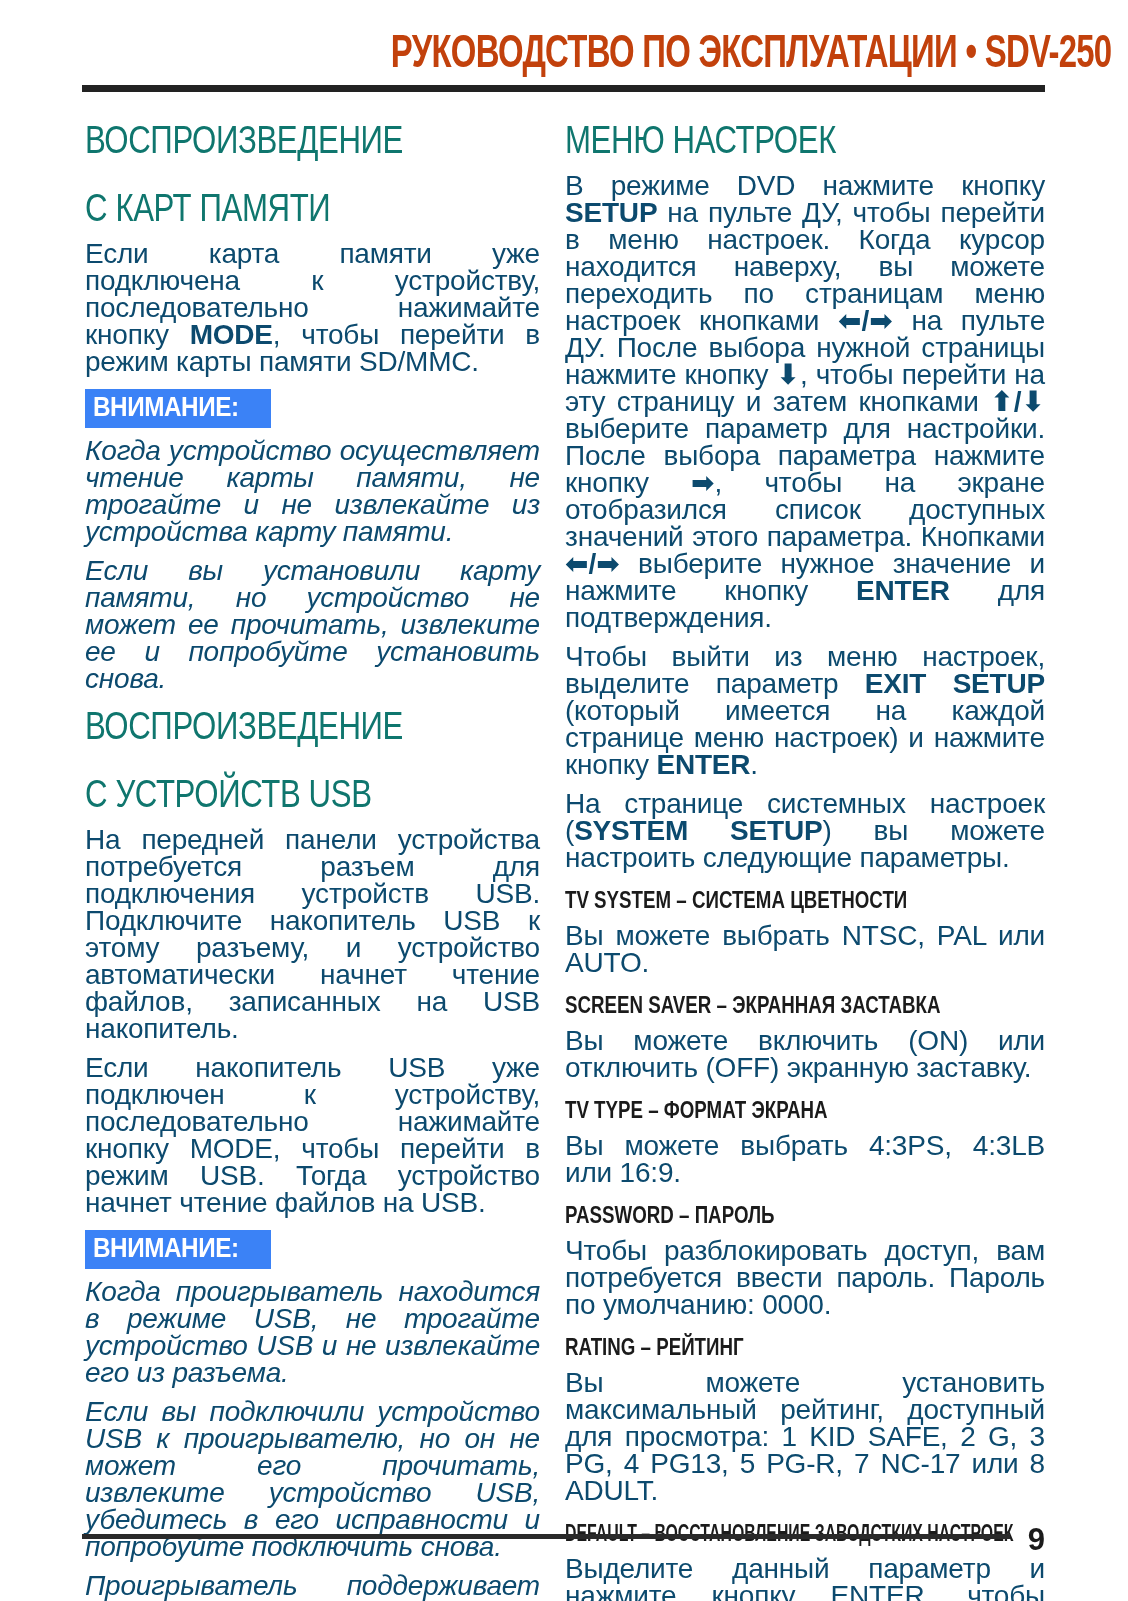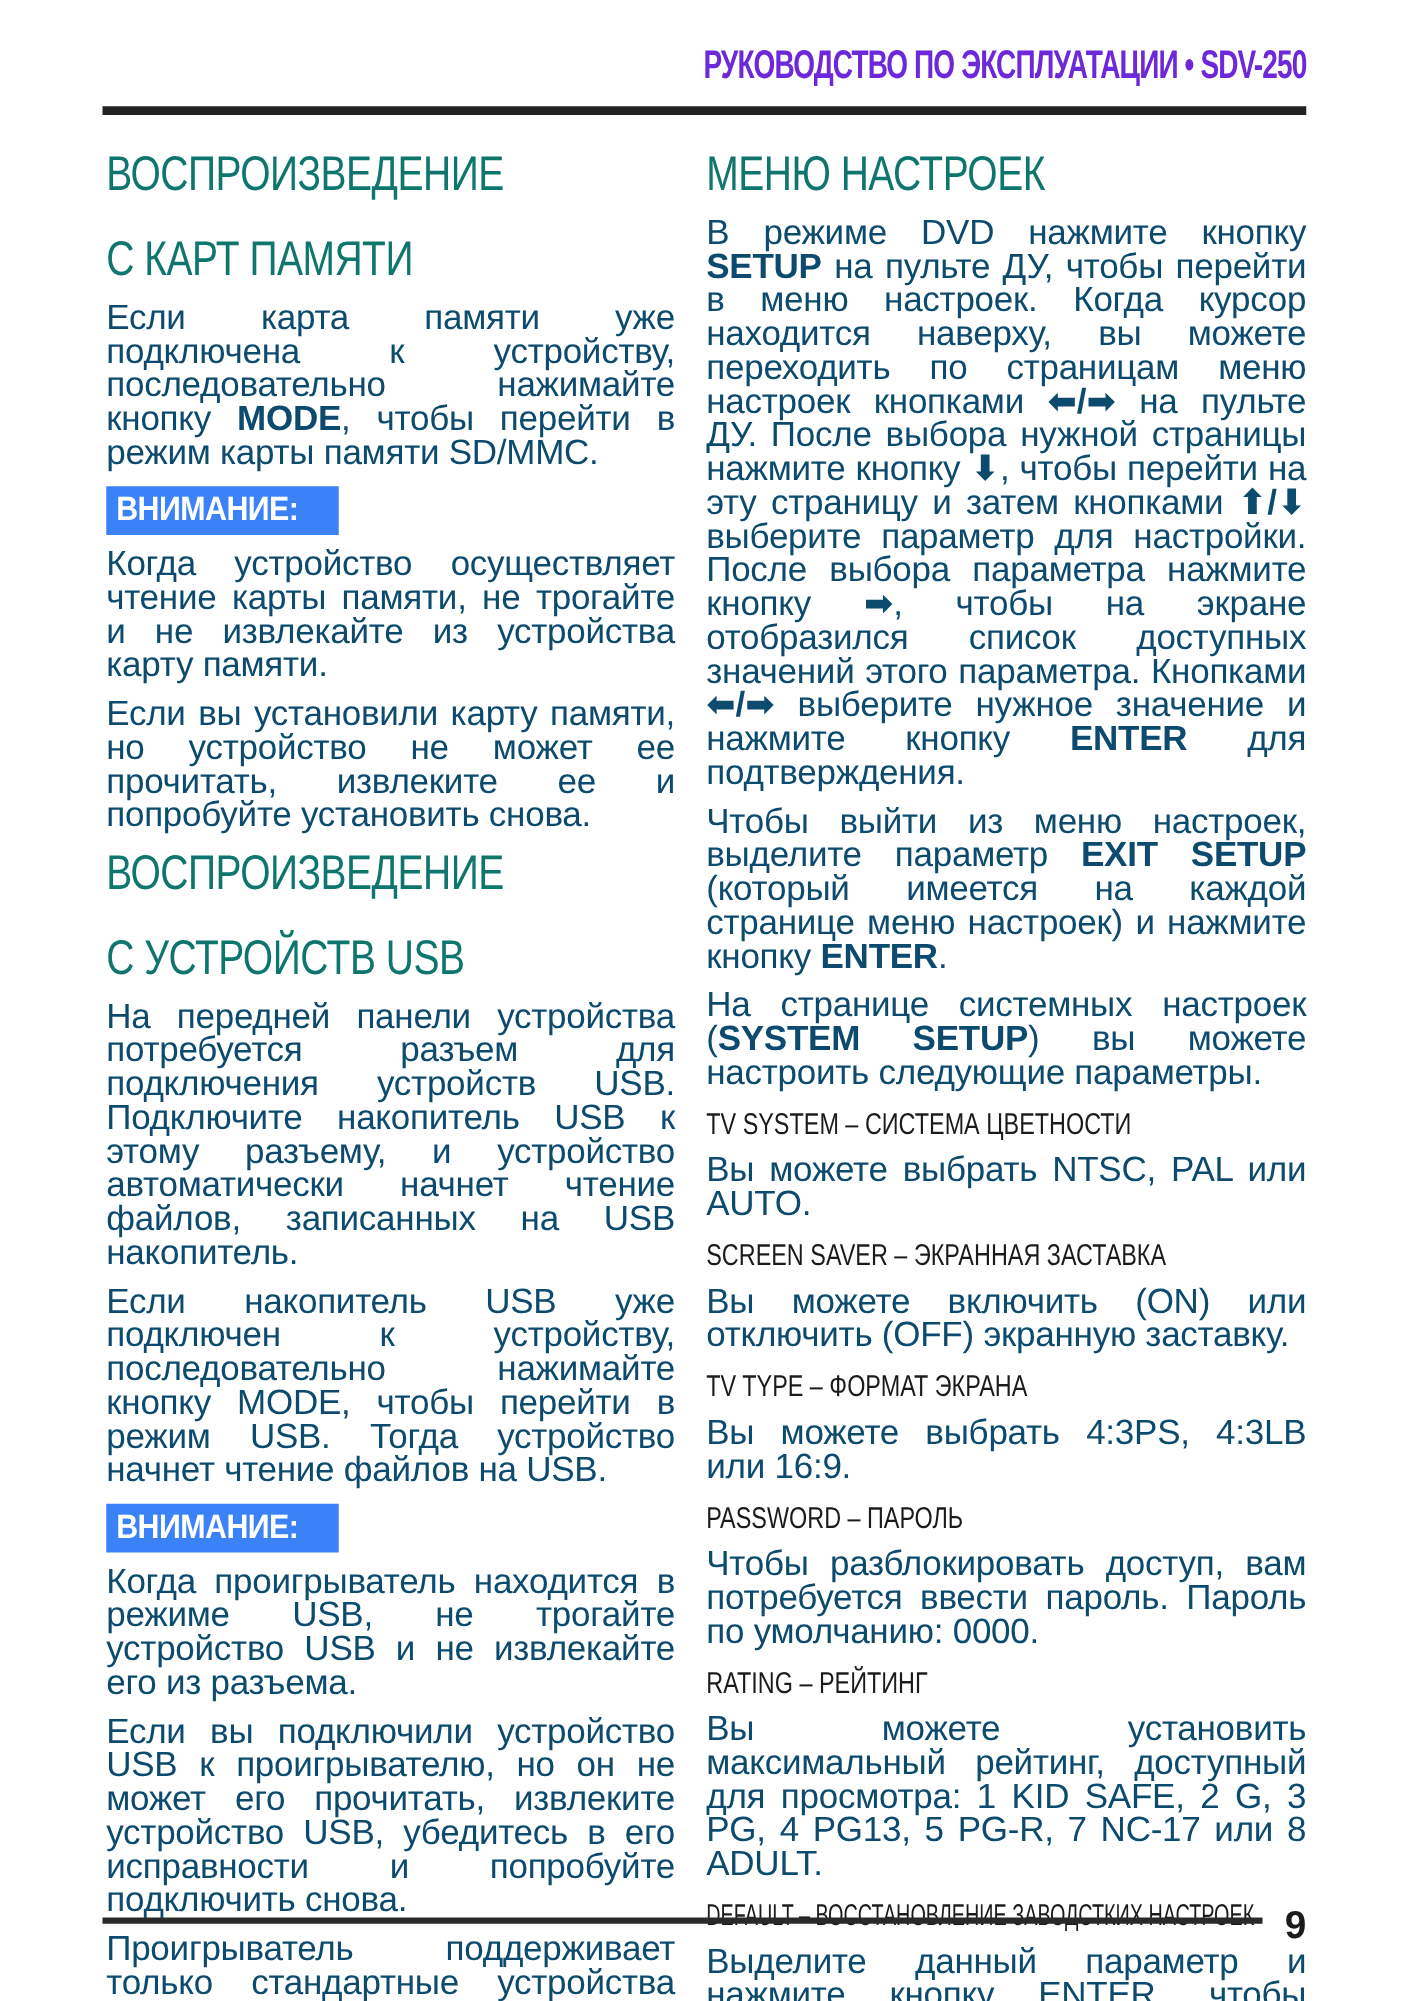--- a/index.html
+++ b/index.html
@@ -13,43 +13,43 @@
 
   
   .cx80{display:inline-block;transform:scaleX(.80);transform-origin:left center;white-space:nowrap;}
   .cx70r{display:inline-block;transform:scaleX(.70);transform-origin:right center;white-space:nowrap;}
   .cx78{display:inline-block;transform:scaleX(.78);transform-origin:left center;white-space:nowrap;}
   .cx66{display:inline-block;transform:scaleX(.66);transform-origin:left center;white-space:nowrap;}
   .cx90{display:inline-block;transform:scaleX(.90);transform-origin:left center;white-space:nowrap;}
 
   
   .hdr{position:absolute;top:26px;left:82px;width:963px;}
-  .hdr-title{text-align:right;font-weight:bold;font-size:32px;line-height:50px;letter-spacing:-1px;color:#6d28d9;}
+  .hdr-title{font-weight:bold;font-size:47px;line-height:50px;letter-spacing:-1px;color:#c2410c;}
   .hdr-rule{height:7px;background:#222222;margin-top:9px;}
 
   
   .cols{position:absolute;top:120px;left:85px;width:960px;display:grid;grid-template-columns:455px 480px;column-gap:25px;}
 
   .h2line{font-size:39px;line-height:40px;font-weight:normal;color:#0f766e;letter-spacing:-.5px;}
   .h2line.first{margin-bottom:28px;}
   .h2line.second{margin-bottom:12px;}
 
   p.body{font-size:28px;line-height:27px;margin:0 0 12px 0;text-align:justify;letter-spacing:-.2px;color:#0c4a6e;}
   p.body:last-child{margin-bottom:0;}
-  p.warn{}
+  p.warn{font-style:italic;}
   b{font-weight:bold;}
   .kbd{font-weight:bold;letter-spacing:0;}
 
   .warnbox{display:inline-block;background:#3b82f6;color:#ffffff;font-weight:bold;
     font-size:27px;line-height:37px;padding:0 16px 2px 8px;margin:2px 0 9px 0;letter-spacing:-.5px;}
 
   .sect2{margin-top:14px;}
 
   .h3sys{font-size:21px;line-height:23px;font-weight:bold;margin:30px 0 11px 0;color:#1b1b1b;}
-  .h4param{font-size:24px;line-height:27px;font-weight:normal;margin:15px 0 9px 0;color:#1b1b1b;}
+  .h4param{font-size:24px;line-height:27px;font-weight:bold;margin:15px 0 9px 0;color:#1b1b1b;}
 
   
   .ftr{position:absolute;top:1512px;left:82px;width:963px;height:48px;display:flex;align-items:center;}
   .ftr-rule{width:928px;height:5px;background:#2a2a2a;}
   .pagenum{margin-left:auto;font-size:31px;font-weight:bold;color:#1b1b1b;transform:translateY(4px);}
 </style>
 </head>
 <body>
 
 <div class="page">

